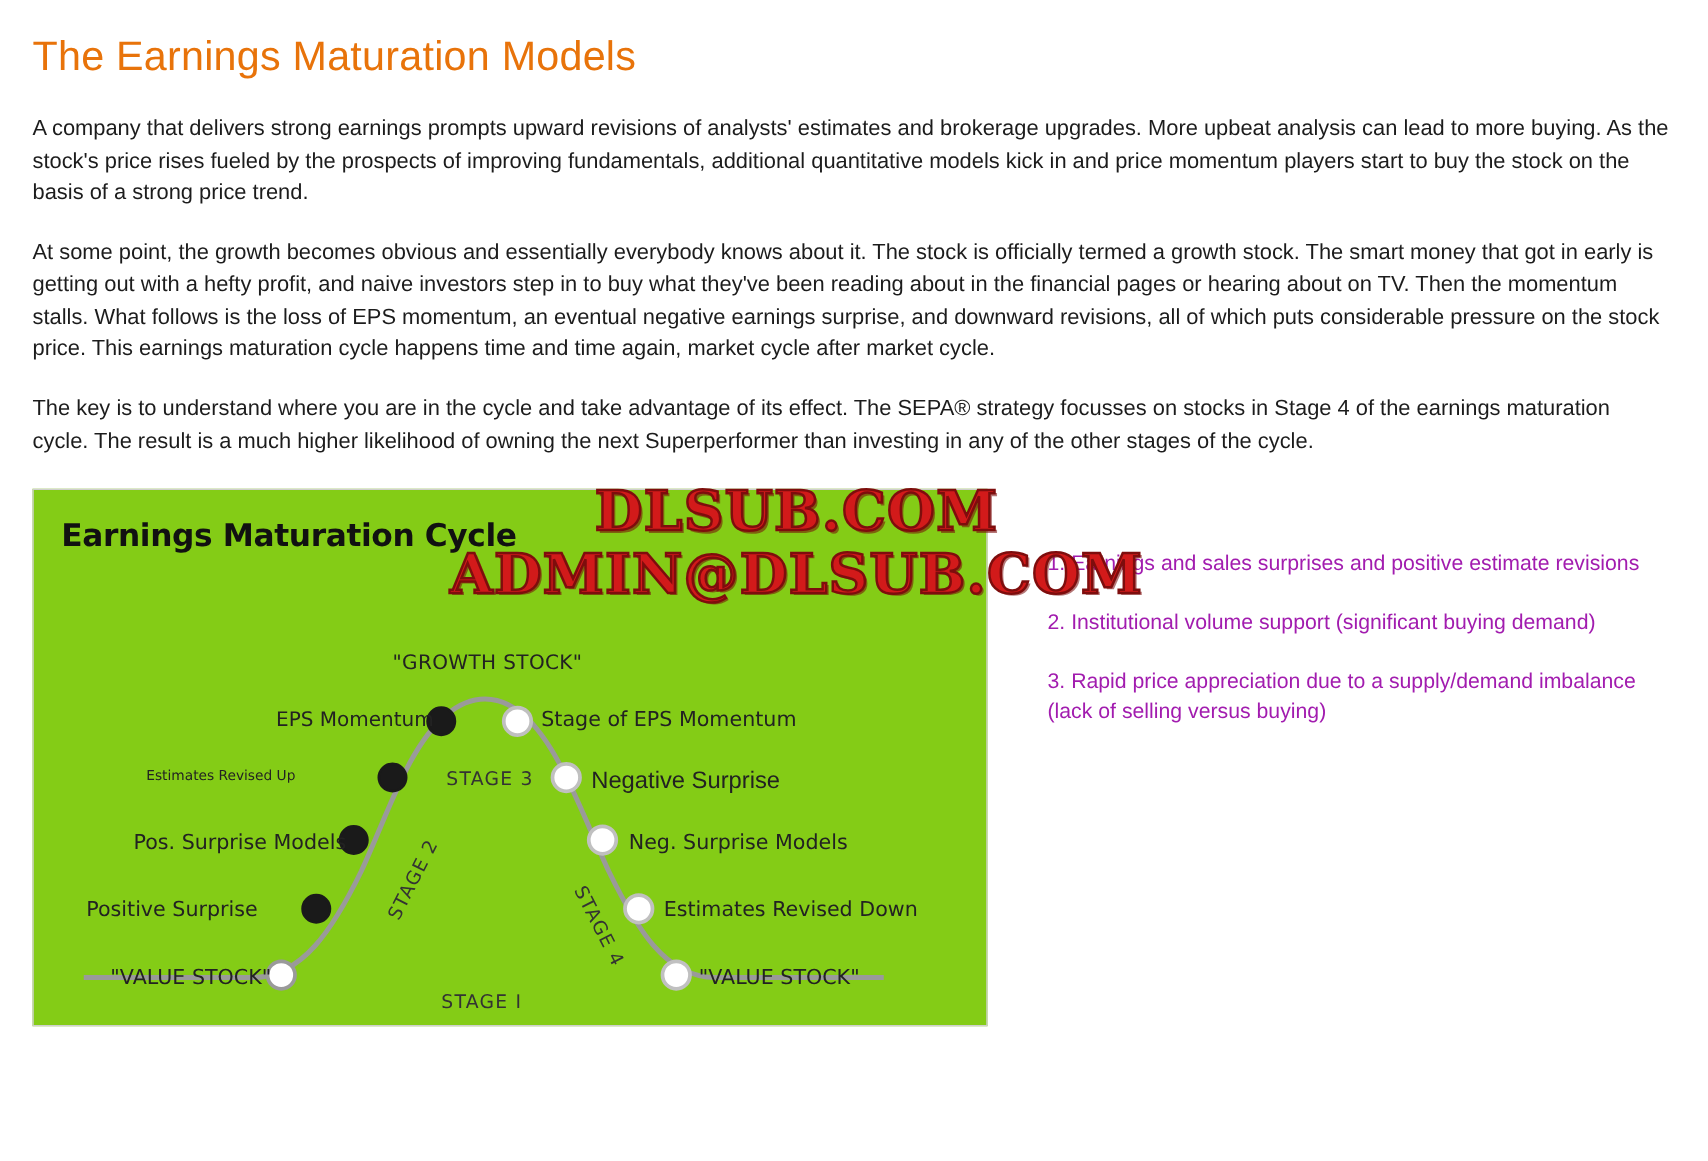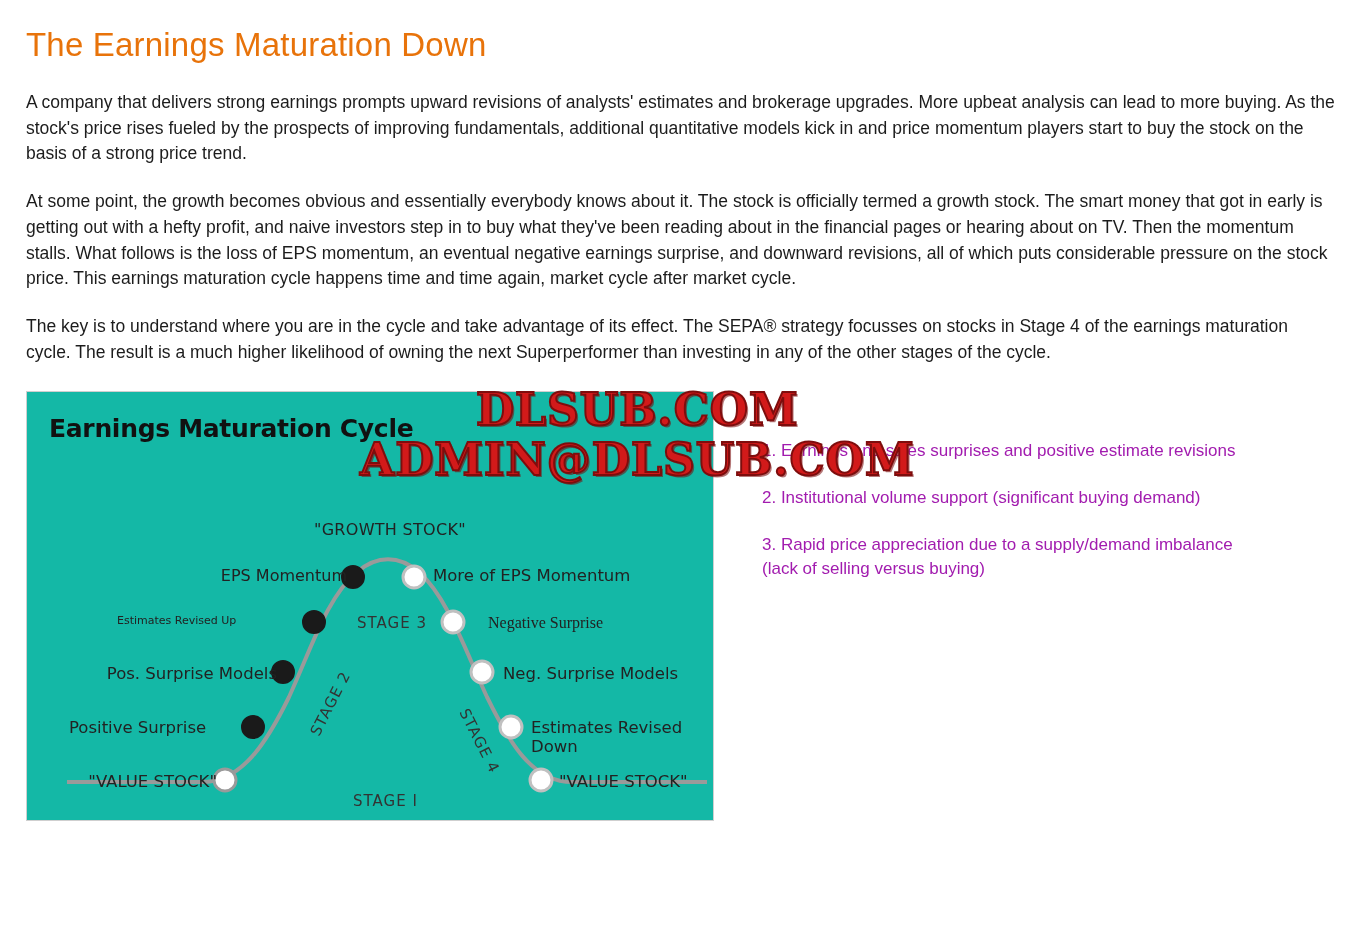--- a/index.html
+++ b/index.html
@@ -37,26 +37,26 @@
     margin: 0 0 22px 0;
     max-width: 1310px;
     text-align: left;
   }
   .content-row {
     display: flex;
     align-items: flex-start;
     margin-top: 26px;
   }
   .figure-box {
-    width: 688px;
+    width: 764px;
     height: 430px;
     border: 1px solid #cfcfcf;
     box-sizing: border-box;
     position: relative;
-    background: #14b8a6;
+    background: #84cc16;
     flex: 0 0 auto;
   }
   .fig-title {
     position: absolute;
     left: 22px;
     top: 22px;
     font-family: "DejaVu Sans", sans-serif;
     font-weight: bold;
     font-size: 25px;
     color: #111;
@@ -109,21 +109,21 @@
     display: block;
   }
   .wm1 { font-size: 44px; }
   .wm2 { font-size: 44px; margin-top: 6px; }
 </style>
 </head>
 <body>
 
 <div class="page">
 
-  <h1 class="title">The Earnings Maturation Down</h1>
+  <h1 class="title">The Earnings Maturation Models</h1>
 
   <p class="para">A company that delivers strong earnings prompts upward revisions of analysts' estimates and brokerage upgrades. More upbeat analysis can lead to more buying. As the stock's price rises fueled by the prospects of improving fundamentals, additional quantitative models kick in and price momentum players start to buy the stock on the basis of a strong price trend.</p>
   <p class="para">At some point, the growth becomes obvious and essentially everybody knows about it. The stock is officially termed a growth stock. The smart money that got in early is getting out with a hefty profit, and naive investors step in to buy what they've been reading about in the financial pages or hearing about on TV. Then the momentum stalls. What follows is the loss of EPS momentum, an eventual negative earnings surprise, and downward revisions, all of which puts considerable pressure on the stock price. This earnings maturation cycle happens time and time again, market cycle after market cycle.</p>
   <p class="para">The key is to understand where you are in the cycle and take advantage of its effect. The SEPA® strategy focusses on stocks in Stage 4 of the earnings maturation cycle. The result is a much higher likelihood of owning the next Superperformer than investing in any of the other stages of the cycle.</p>
 
   <div class="content-row">
 
     <div class="figure-box">
       <div class="fig-title">Earnings Maturation Cycle</div>
 
@@ -148,22 +148,22 @@
       </svg>
 
       <div style="position:absolute; left:287px; top:128px; font-family:'DejaVu Sans',sans-serif; font-size:16px; color:#222; letter-spacing:0.3px;">"GROWTH STOCK"</div>
 
       <div style="position:absolute; left:180px; top:174px; width:140px; text-align:right; font-family:'DejaVu Sans',sans-serif; font-size:16px; color:#222;">EPS Momentum</div>
       <div style="position:absolute; left:90px; top:222px; width:192px; text-align:left; font-family:'DejaVu Sans',sans-serif; font-size:11px; color:#222;">Estimates Revised Up</div>
       <div style="position:absolute; left:58px; top:272px; width:192px; text-align:right; font-family:'DejaVu Sans',sans-serif; font-size:16.5px; color:#222;">Pos. Surprise Models</div>
       <div style="position:absolute; left:42px; top:326px; width:164px; text-align:left; font-family:'DejaVu Sans',sans-serif; font-size:16.5px; color:#222;">Positive Surprise</div>
       <div style="position:absolute; left:40px; top:380px; width:150px; text-align:right; font-family:'DejaVu Sans',sans-serif; font-size:16.5px; color:#222;">"VALUE STOCK"</div>
 
-      <div style="position:absolute; left:406px; top:174px; font-family:'DejaVu Sans',sans-serif; font-size:16.5px; color:#222;">More of EPS Momentum</div>
-      <div style="position:absolute; left:446px; top:222px; font-family:Liberation Serif, serif; font-size:16px; color:#222;margin-left:15px;">Negative Surprise</div>
+      <div style="position:absolute; left:406px; top:174px; font-family:'DejaVu Sans',sans-serif; font-size:16.5px; color:#222;">Stage of EPS Momentum</div>
+      <div style="position:absolute; left:446px; top:222px; font-family:Liberation Sans, sans-serif; font-size:19px; color:#222;">Negative Surprise</div>
       <div style="position:absolute; left:476px; top:272px; font-family:'DejaVu Sans',sans-serif; font-size:16.5px; color:#222;">Neg. Surprise Models</div>
       <div style="position:absolute; left:504px; top:326px; font-family:'DejaVu Sans',sans-serif; font-size:16.5px; color:#222;">Estimates Revised Down</div>
       <div style="position:absolute; left:532px; top:380px; font-family:'DejaVu Sans',sans-serif; font-size:16.5px; color:#222;">"VALUE STOCK"</div>
 
       <div style="position:absolute; left:330px; top:222px; font-family:'DejaVu Sans',sans-serif; font-size:15px; color:#333; letter-spacing:1px;">STAGE 3</div>
       <div style="position:absolute; left:326px; top:400px; font-family:'DejaVu Sans',sans-serif; font-size:15px; color:#333; letter-spacing:1px;">STAGE I</div>
     </div>
 
     <div class="side-panel">
       <div class="side-item">1. Earnings and sales surprises and positive estimate revisions</div>

